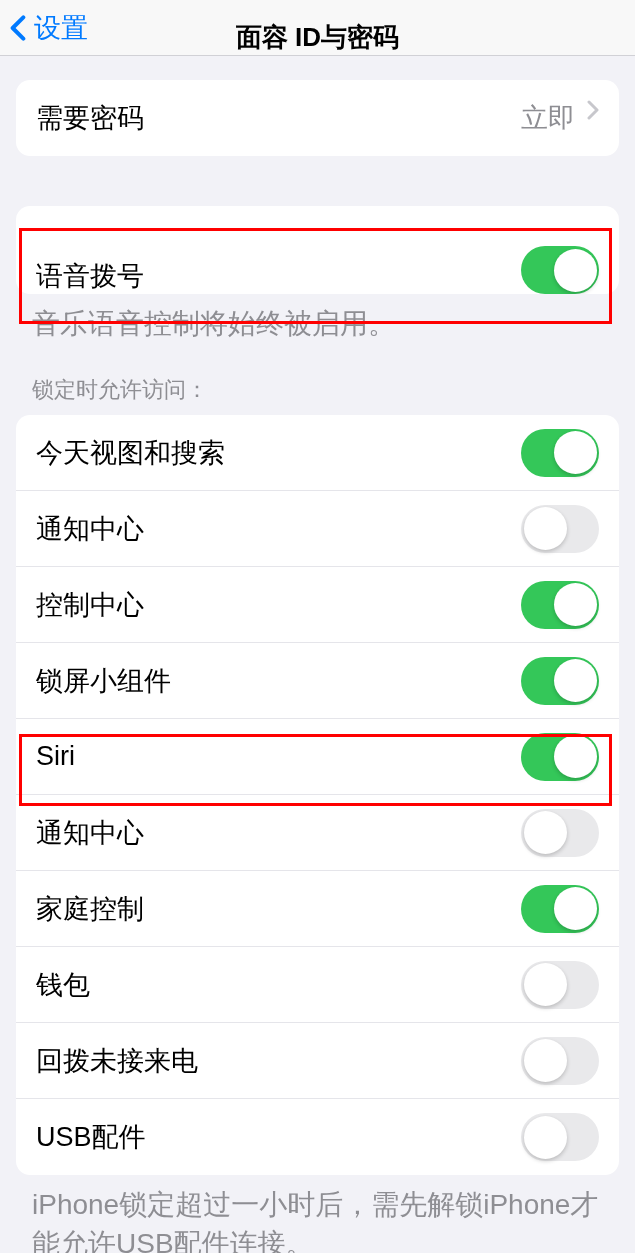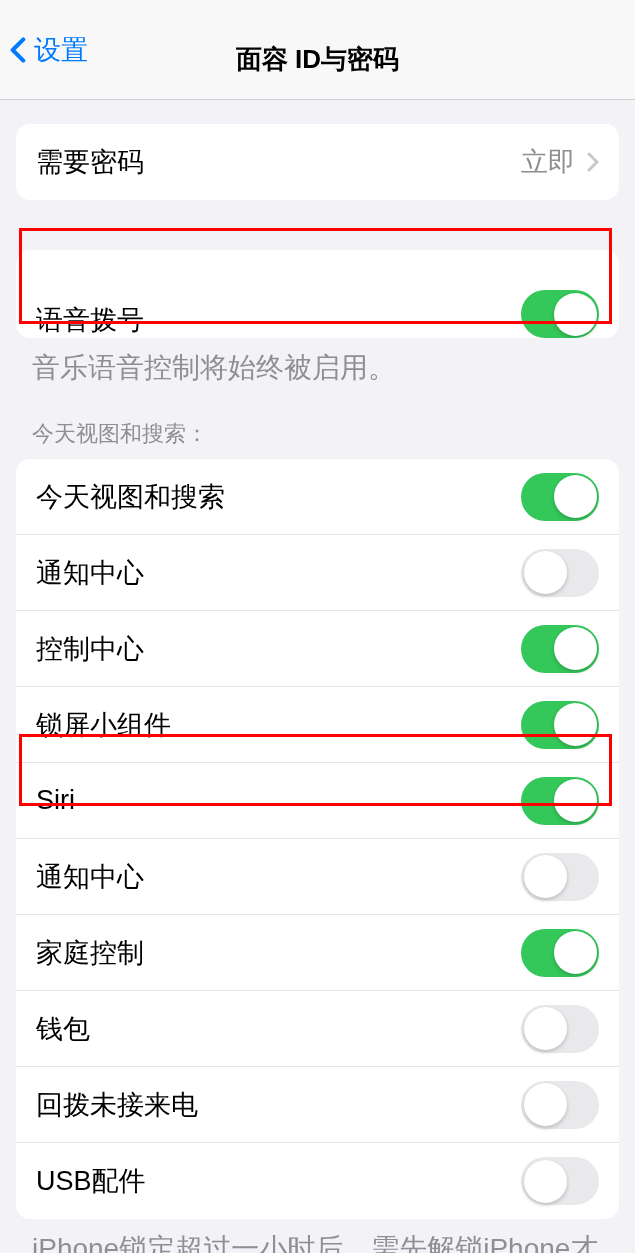--- a/index.html
+++ b/index.html
@@ -10,21 +10,21 @@
     }
     body {
       font-family: -apple-system, "PingFang SC", "Helvetica Neue", sans-serif;
       background: #f2f2f7;
       width: 635px;
       height: 1253px;
       overflow: hidden;
     }
     .header {
       background: #f8f8f8;
-      height: 100px;
+      height: 56px;
       display: flex;
       align-items: center;
       position: relative;
       border-bottom: 1px solid #d1d1d6;
     }
     .back-button {
       display: flex;
       align-items: center;
       color: #007aff;
       font-size: 27px;
@@ -69,21 +69,21 @@
     .row:last-child {
       border-bottom: none;
       gap: 44px;
     }
     .row-label {
       font-size: 27px;
       color: #000;
     }
     .row-value {
       display: flex;
-      align-items: center;
+      align-items: flex-start;
       color: #8e8e93;
       font-size: 27px;
     }
     .chevron-right {
       width: 12px;
       height: 20px;
       margin-left: 12px;
     }
     .toggle {
       width: 78px;
@@ -179,21 +179,21 @@
   <div class="group voice">
     <div class="row" style="min-height:88px;align-items:flex-end;">
       <span class="row-label">语音拨号</span>
       <div class="toggle on">
         <div class="toggle-knob"></div>
       </div>
     </div>
   </div>
   <div class="footer-text">音乐语音控制将始终被启用。</div>
 
-  <div class="section-header">今天视图和搜索：</div>
+  <div class="section-header">锁定时允许访问：</div>
 
   <div class="group lock-options" id="lock-options">
   <div class="row">
         <span class="row-label">今天视图和搜索</span>
         <div class="toggle on">
           <div class="toggle-knob"></div>
         </div>
       </div>
       <div class="row">
         <span class="row-label">通知中心</span>

